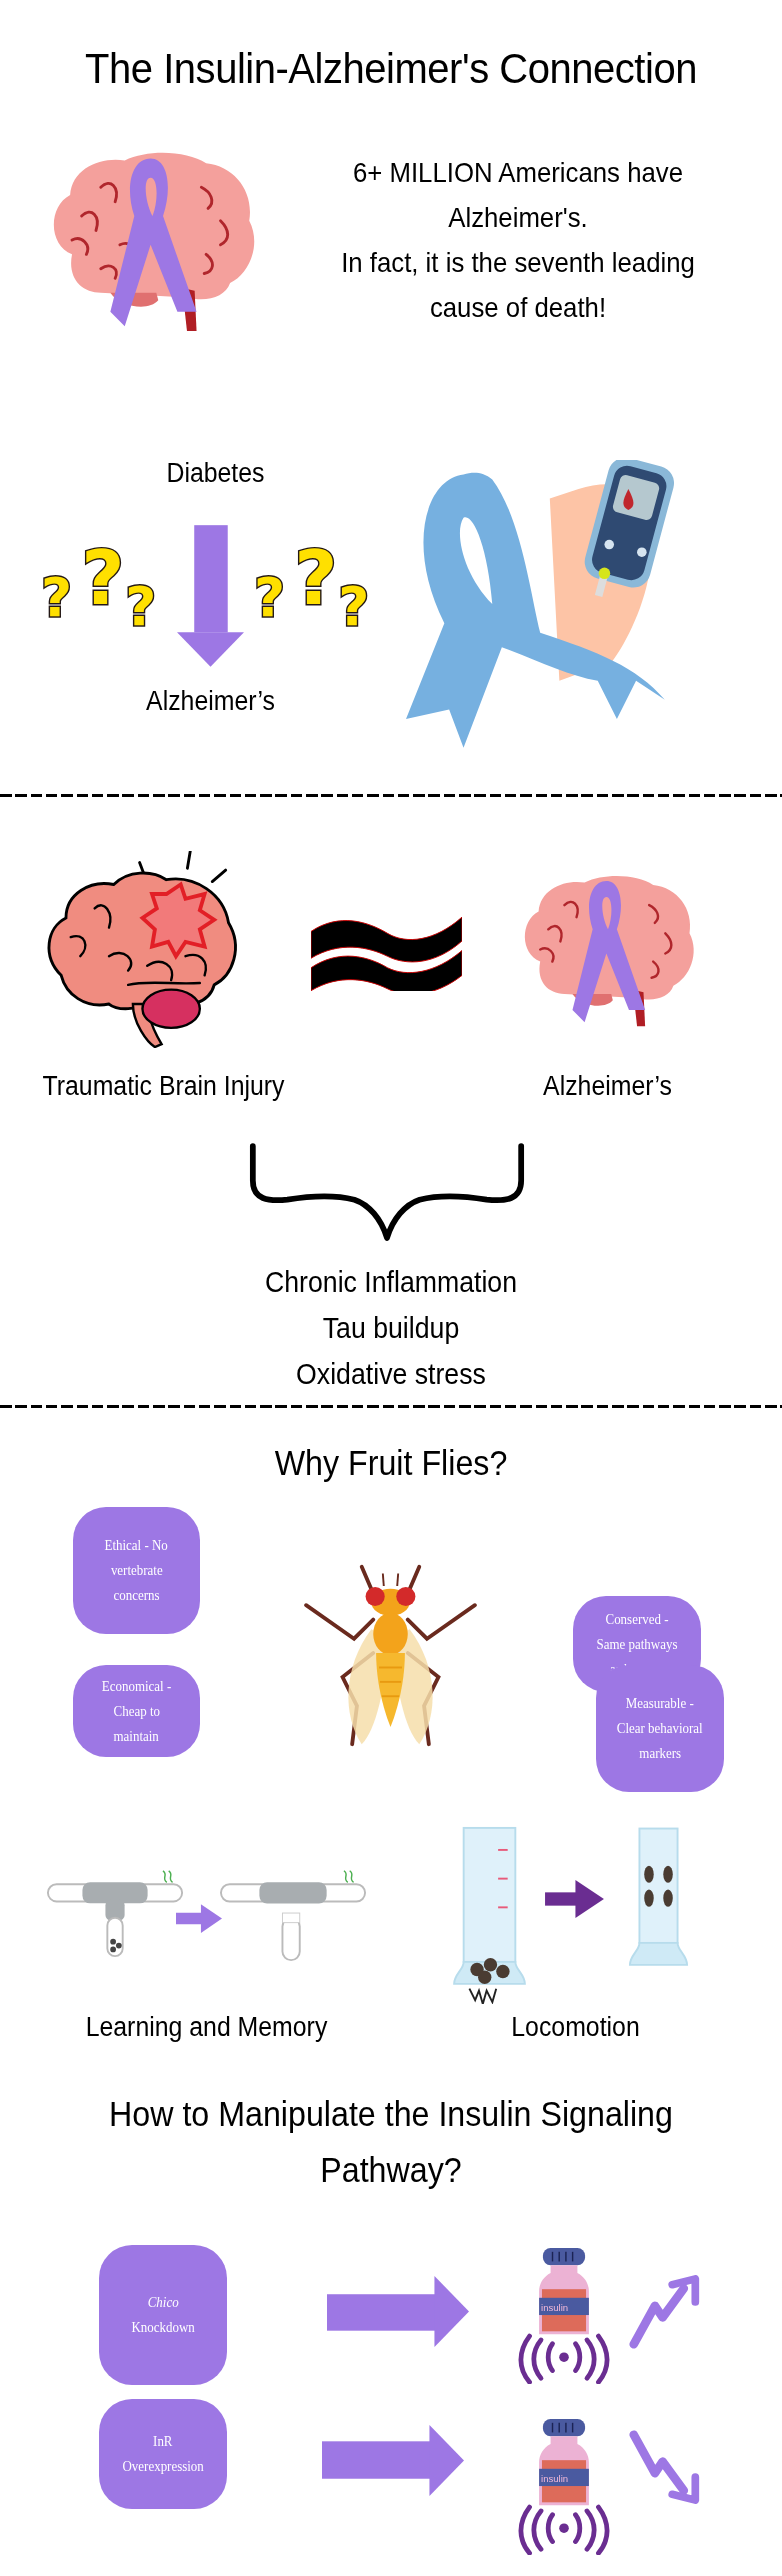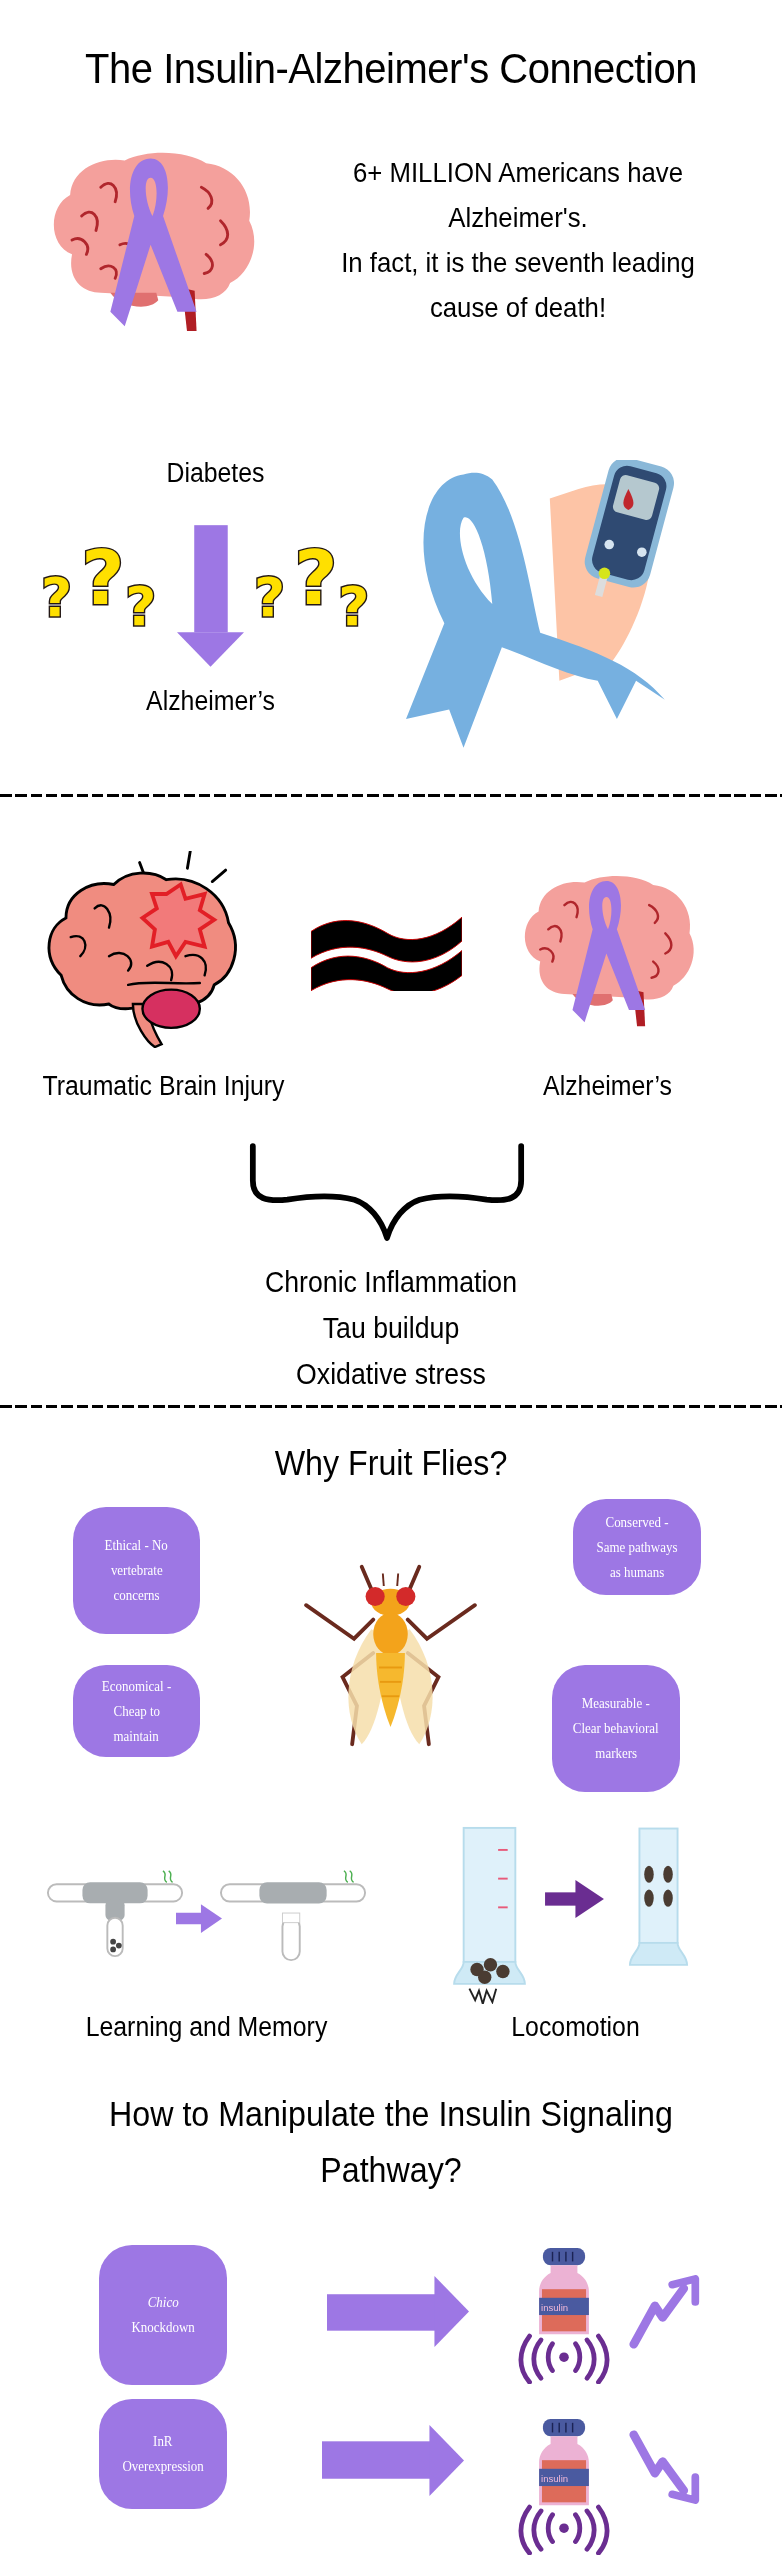--- a/index.html
+++ b/index.html
@@ -144,31 +144,31 @@
 
 <div class="dash" style="top:1405px"></div>
 
 <div class="txt h2" style="top:1443px">Why Fruit Flies?</div>
 
 <div class="pbox" style="left:73px;top:1507px;width:127px;height:127px">
   <span>Ethical - No</span>
   <span>vertebrate</span>
   <span>concerns</span>
 </div>
-<div class="pbox" style="left:573px;top:1499px;width:128px;height:96px">
+<div class="pbox" style="left:573px;top:1596px;width:128px;height:96px">
   <span>Conserved -</span>
   <span>Same pathways</span>
   <span>as humans</span>
 </div>
 <div class="pbox" style="left:73px;top:1665px;width:127px;height:92px">
   <span>Economical -</span>
   <span>Cheap to</span>
   <span>maintain</span>
 </div>
-<div class="pbox" style="left:552px;top:1665px;width:128px;height:127px">
+<div class="pbox" style="left:596px;top:1665px;width:128px;height:127px">
   <span>Measurable -</span>
   <span>Clear behavioral</span>
   <span>markers</span>
 </div>
 
 <svg class="abs" style="left:304px;top:1562px" width="173" height="187" viewBox="0 0 180 195">
   <g stroke="#6a2a1e" stroke-width="4" fill="none" stroke-linecap="round">
     <path d="M75 40 L60 5"></path>
       <path d="M105 40 L120 5"></path>
     <path d="M72 60 L52 80 L2 45"></path>

